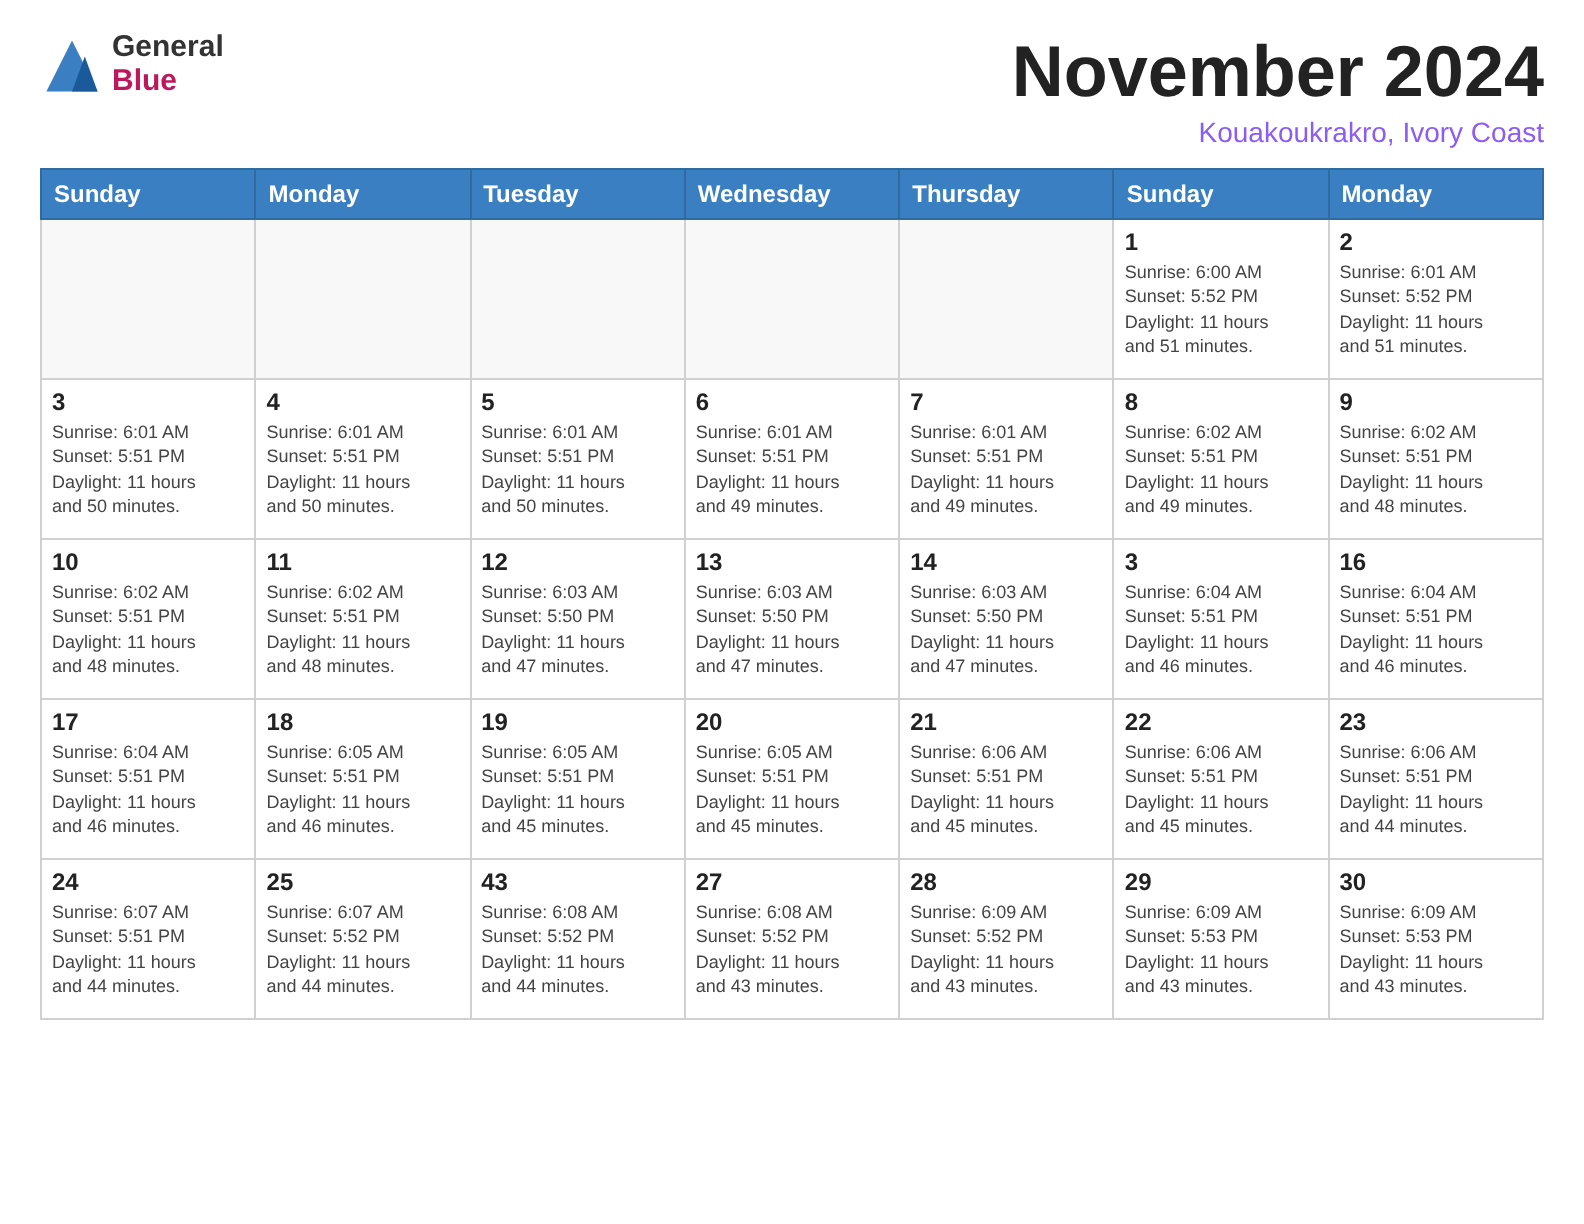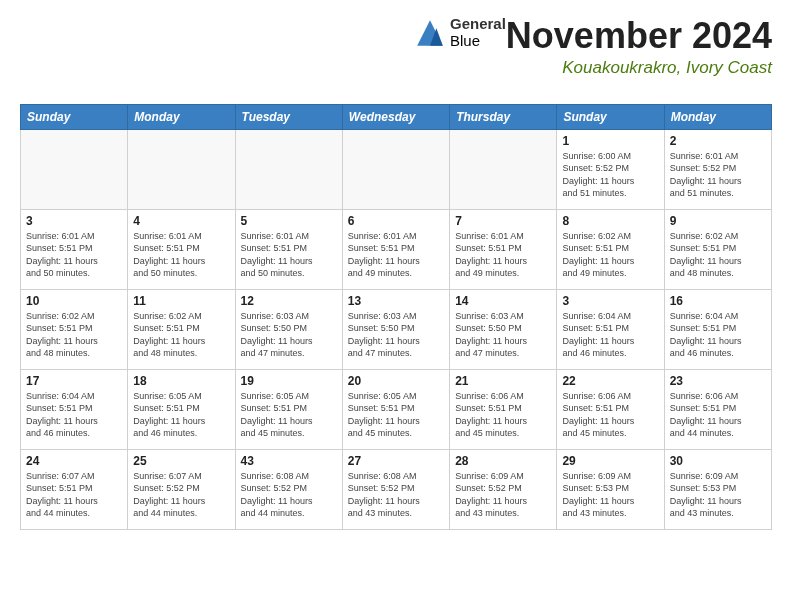--- a/index.html
+++ b/index.html
@@ -11,77 +11,75 @@
       padding: 0;
     }
     .page {
       width: 792px;
       min-height: 612px;
       background: #fff;
       padding: 16px 20px 16px 20px;
     }
     .header {
       display: flex;
-      justify-content: flex-end;
+      justify-content: space-between;
       align-items: flex-start;
-      margin-bottom: 26px;
+      margin-bottom: 10px;
     }
     .logo {
       display: flex;
       align-items: center;
       gap: 4px;
     }
     .logo-text {
       display: flex;
       flex-direction: column;
       line-height: 1.1;
     }
     .logo-general {
       font-size: 15px;
       font-weight: bold;
       color: #333;
     }
     .logo-blue {
       font-size: 15px;
-      font-weight: normal;
-      color: #000000;
+      font-weight: bold;
+      color: #be185d;
     }
     .logo-icon {
       width: 32px;
       height: 32px;
     }
     .title-block {
       text-align: right;
     }
     .calendar-title {
       font-size: 36px;
       font-weight: bold;
       color: #222;
       line-height: 1.1;
     }
     .calendar-subtitle {
-      font-size: 17px;
-      color: #4d7c0f;
+      font-size: 14px;
+      color: #8b5cf6;
       margin-top: 2px;
-      font-style: italic;
     }
     .calendar-table {
       width: 100%;
       border-collapse: collapse;
       table-layout: fixed;
     }
     .calendar-table th {
       background: #3a7fc1;
       color: #fff;
       font-size: 12px;
       font-weight: bold;
       padding: 5px 6px;
       text-align: left;
       border: 1px solid #2d6ba0;
-      font-style: italic;
     }
     .calendar-table td {
       border: 1px solid #d0d0d0;
       vertical-align: top;
       padding: 4px 5px;
       font-size: 9.5px;
       color: #333;
       height: 80px;
       background: #fff;
     }

